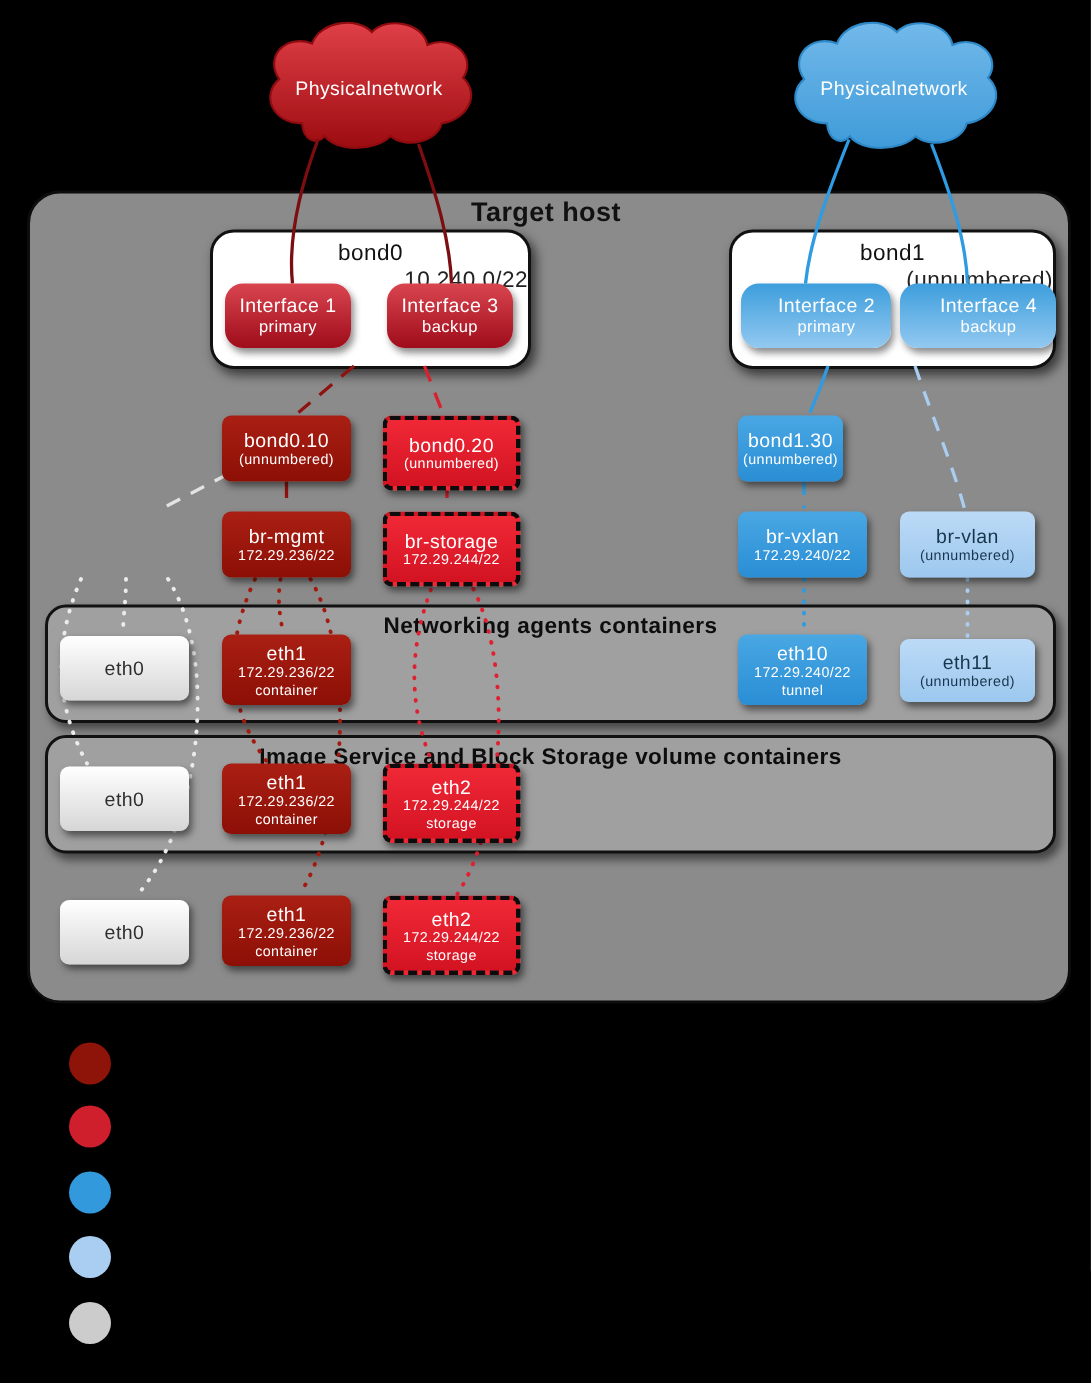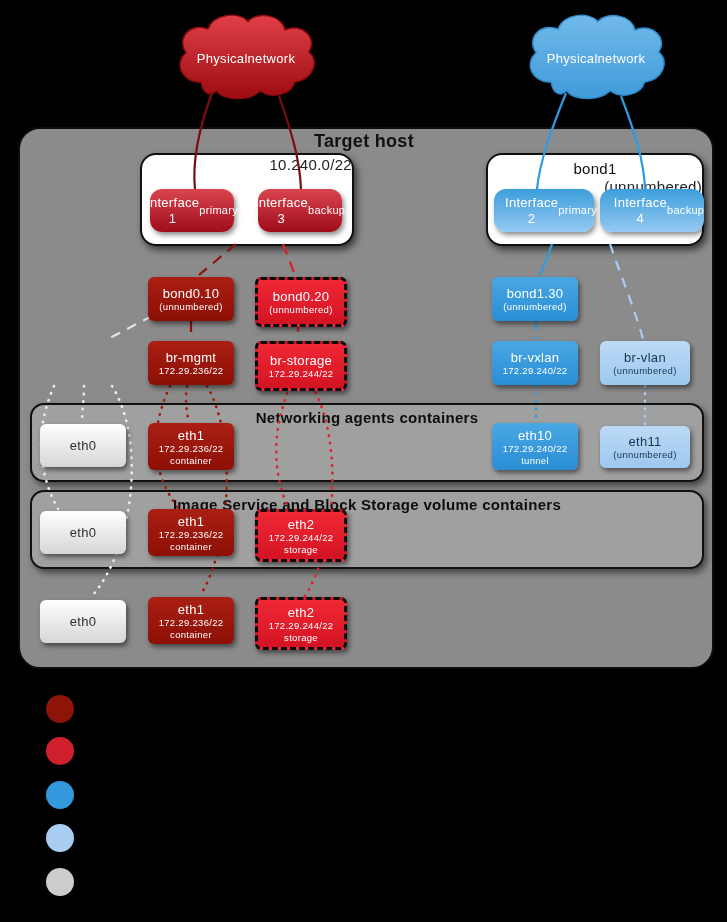--- a/index.html
+++ b/index.html
@@ -27,21 +27,21 @@
   .node{position:absolute;border-radius:6px;display:flex;flex-direction:column;align-items:center;
         justify-content:center;text-align:center;box-shadow:2px 3px 5px rgba(0,0,0,.5);z-index:3;}
   .node .l1{font-size:13px;line-height:15px;}
   .node .l2{font-size:9.5px;line-height:12px;}
   .node .l3{font-size:9.5px;line-height:11px;}
   .darkred{background:linear-gradient(180deg,#aa1f13,#8c0f06);color:#fff;}
   .reddash{background:linear-gradient(180deg,#f02836,#d31322);color:#fff;border:3px dashed #0c0c0c;}
   .bluen{background:linear-gradient(180deg,#49a7e3,#2a8ed5);color:#fff;}
   .lightblue{background:linear-gradient(180deg,#bcdaf6,#9dc8ef);color:#17364d;}
   .grayn{background:linear-gradient(180deg,#ffffff,#d6d6d6);color:#2e2e2e;}
-  .iface{position:absolute;border-radius:12px;display:flex;flex-direction:row;align-items:center;
+  .iface{position:absolute;border-radius:12px;display:flex;flex-direction:column;align-items:center;
          justify-content:center;text-align:center;color:#fff;box-shadow:2px 3px 5px rgba(0,0,0,.45);z-index:3;}
   .iface .l1{font-size:13px;line-height:16px;}
   .iface .l2{font-size:11px;line-height:13px;}
   .iface-red{background:linear-gradient(180deg,#d9454f,#9f0c1a);}
   .iface-blue{background:linear-gradient(180deg,#3d9edc,#93c9f1);padding-left:14px;}
   
   .lines{position:absolute;inset:0;z-index:2;pointer-events:none;}
   .lines path{fill:none;}
   .dr-solid{stroke:#7c0d10;stroke-width:2.2;}
   .bl-solid{stroke:#2e9be2;stroke-width:2.2;}
@@ -92,20 +92,21 @@
     <div class="cloud-label">
       <div>Physical</div>
       <div>network</div>
     </div>
   </div>
 
   <div class="host"></div>
   <div class="host-title">Target host</div>
 
   <div class="bondbox" style="left:140px;top:153px;width:210px;height:89px">
+    <div class="bond-title">bond0</div>
     <div class="bond-sub">10.240.0/22</div>
   </div>
   <div class="bondbox" style="left:486px;top:153px;width:214px;height:89px">
     <div class="bond-title">bond1</div>
     <div class="bond-sub">(unnumbered)</div>
   </div>
 
   <svg class="lines" width="727" height="922" viewBox="0 0 727 922">
     <path class="dr-solid" d="M212,93 C199,128 192,160 195,189"></path>
     <path class="dr-solid" d="M279,96 C291,130 300,160 301,189"></path>
@@ -149,21 +150,21 @@
   </div>
 
   <div class="node darkred" style="left:148px;top:277px;width:86px;height:44px">
     <div class="l1">bond0.10</div>
     <div class="l2">(unnumbered)</div>
   </div>
   <div class="node reddash" style="left:255px;top:277px;width:86px;height:44px">
     <div class="l1">bond0.20</div>
     <div class="l2">(unnumbered)</div>
   </div>
-  <div class="node bluen" style="left:492px;top:277px;width:86px;height:44px">
+  <div class="node bluen" style="left:492px;top:277px;width:70px;height:44px">
     <div class="l1">bond1.30</div>
     <div class="l2">(unnumbered)</div>
   </div>
 
   <div class="node darkred" style="left:148px;top:341px;width:86px;height:44px">
     <div class="l1">br-mgmt</div>
     <div class="l2">172.29.236/22</div>
   </div>
   <div class="node reddash" style="left:255px;top:341px;width:86px;height:44px">
     <div class="l1">br-storage</div>

